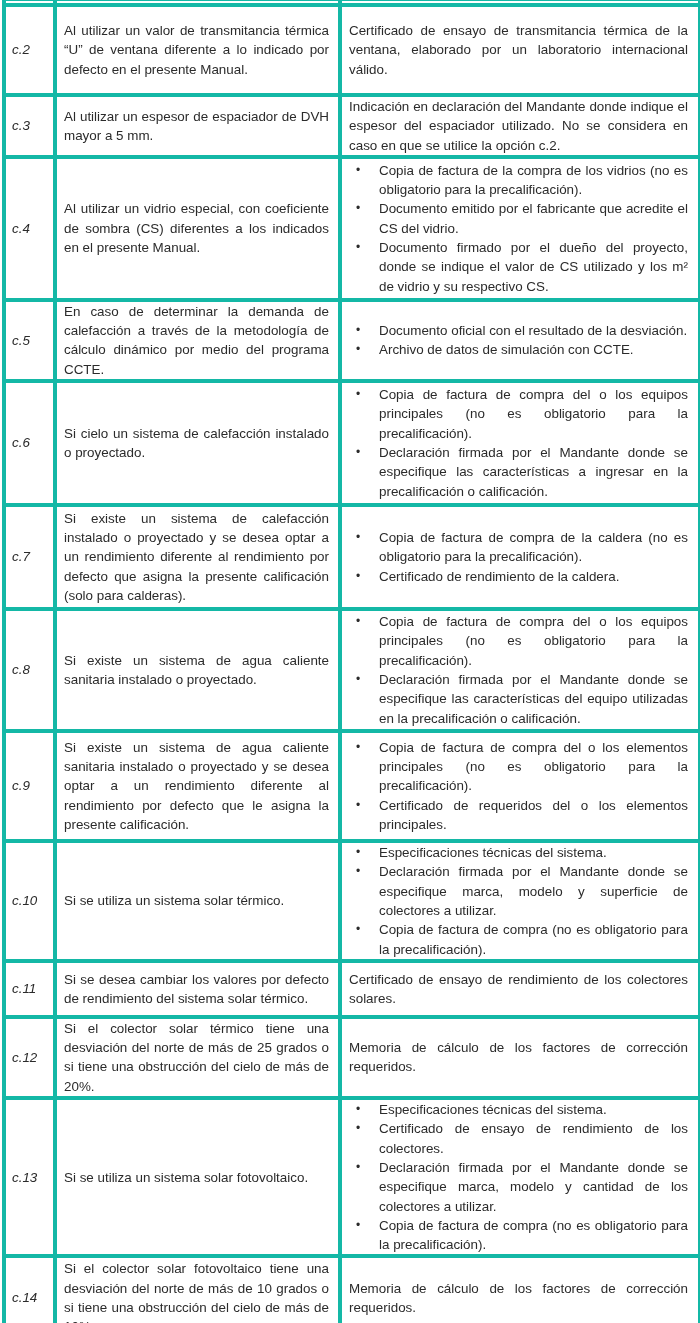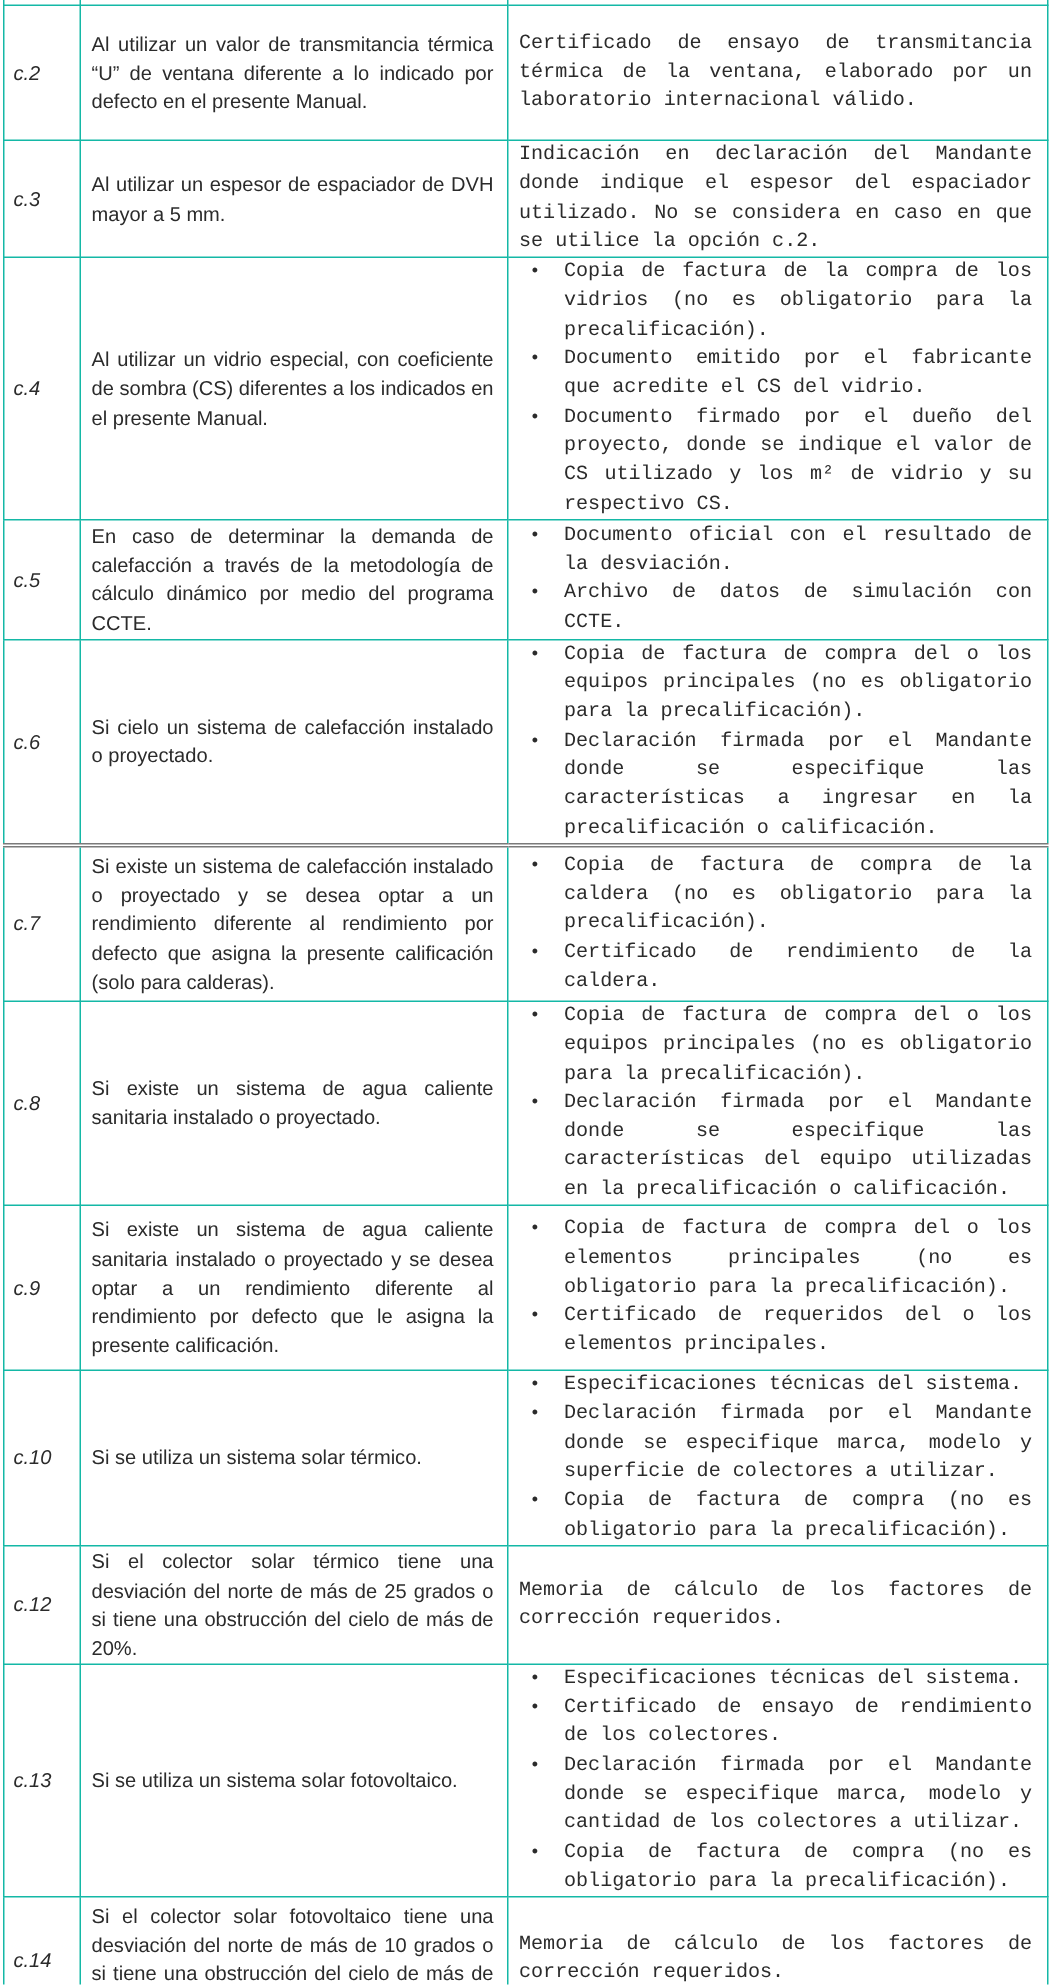--- a/index.html
+++ b/index.html
@@ -19,40 +19,39 @@
       position: absolute;
       left: 2px;
       top: -3px;
       width: 696px;
       border-collapse: collapse;
       table-layout: fixed;
       font-size: 13.4px;
       line-height: 19.3px;
     }
     .doc-table td {
-      border: 1px solid #14b8a6;
+      border: 4px solid #14b8a6;
       vertical-align: middle;
       padding: 0;
     }
     .doc-table col.c-code { width: 51px; }
     .doc-table col.c-cond { width: 285px; }
     .doc-table col.c-doc { width: 360px; }
 
     .code-cell {
       padding-left: 6px !important;
       font-style: italic;
     }
     .cond-cell {
       padding: 0 9px 0 7px !important;
       text-align: justify;
     }
     .doc-cell {
       padding: 0 10px 0 7px !important;
       text-align: justify;
-      font-family: Liberation Mono, monospace;
     }
     .double-top td {
       border-top: 3px double #7a7a7a;
     }
     ul.bullets {
       list-style: none;
       margin: 0;
       padding: 0;
     }
     ul.bullets li {
@@ -157,20 +156,25 @@
         <td class="code-cell">c.10</td>
         <td class="cond-cell">Si se utiliza un sistema solar térmico.</td>
         <td class="doc-cell">
           <ul class="bullets">
             <li><span class="bullet">•</span><span>Especificaciones técnicas del sistema.</span></li>
             <li><span class="bullet">•</span><span>Declaración firmada por el Mandante donde se especifique marca, modelo y superficie de colectores a utilizar.</span></li>
             <li><span class="bullet">•</span><span>Copia de factura de compra (no es obligatorio para la precalificación).</span></li>
           </ul>
         </td>
       </tr>
+      <tr style="height: 56px;">
+        <td class="code-cell">c.11</td>
+        <td class="cond-cell">Si se desea cambiar los valores por defecto de rendimiento del sistema solar térmico.</td>
+        <td class="doc-cell"><span>Certificado de ensayo de rendimiento de los colectores solares.</span></td>
+      </tr>
       <tr style="height: 79px;">
         <td class="code-cell">c.12</td>
         <td class="cond-cell">Si el colector solar térmico tiene una desviación del norte de más de 25 grados o si tiene una obstrucción del cielo de más de 20%.</td>
         <td class="doc-cell"><span>Memoria de cálculo de los factores de corrección requeridos.</span></td>
       </tr>
       <tr style="height: 154px;">
         <td class="code-cell">c.13</td>
         <td class="cond-cell">Si se utiliza un sistema solar fotovoltaico.</td>
         <td class="doc-cell">
           <ul class="bullets">

